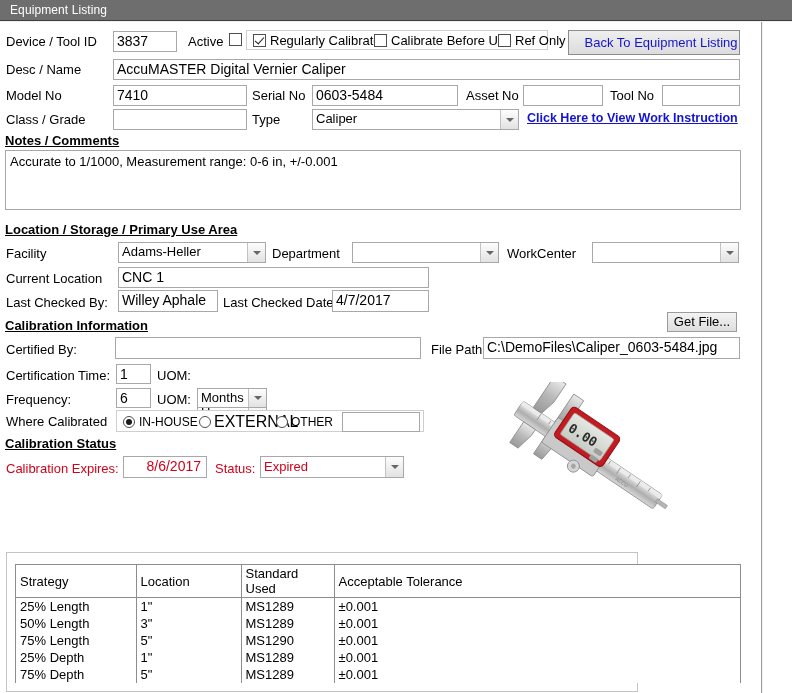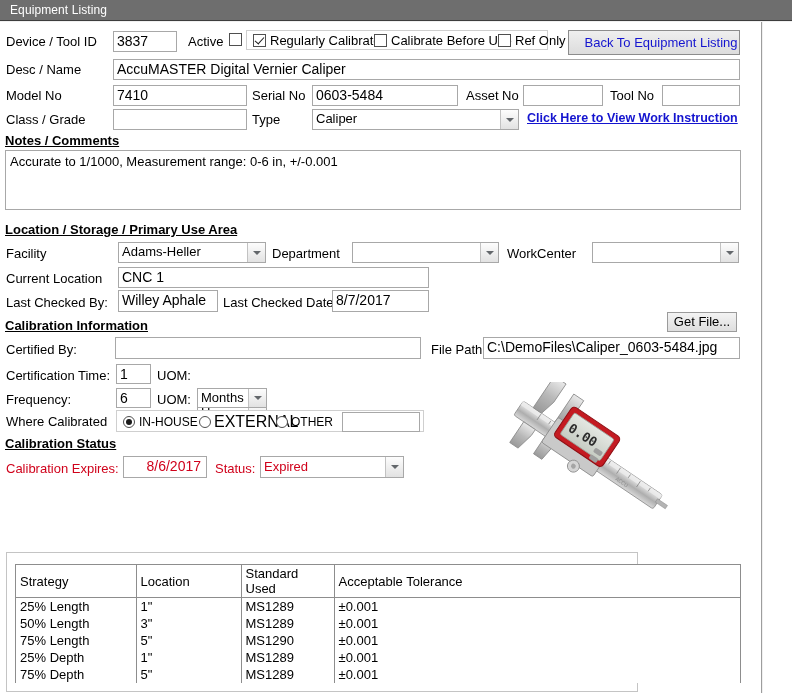--- a/index.html
+++ b/index.html
@@ -367,21 +367,21 @@
       <span class="arrowbox"></span>
     </div>
 
     <span class="lbl" style="left:6px; top:249px;">Current Location</span>
     <div class="tin" style="left:118px; top:245px; width:311px; height:21px;">CNC 1</div>
 
     <span class="lbl" style="left:6px; top:273px;">Last Checked By:</span>
     <div class="tin" style="left:118px; top:268px; width:100px; height:22px;">Willey Aphale</div>
 
     <span class="lbl" style="left:223px; top:273px;">Last Checked Date:</span>
-    <div class="tin" style="left:332px; top:268px; width:97px; height:22px;">8/7/2017</div>
+    <div class="tin" style="left:332px; top:268px; width:97px; height:22px;">4/7/2017</div>
 
     <span class="sect" style="left:5px; top:296px;">Calibration Information</span>
 
     <div class="btn" style="left:667px; top:290px; width:70px; height:20px; line-height:18px;">Get File...</div>
 
     <span class="lbl" style="left:6px; top:320px;">Certified By:</span>
     <div class="tin" style="left:115px; top:315px; width:306px; height:22px;"></div>
 
     <span class="lbl" style="left:431px; top:320px;">File Path</span>
     <div class="tin" style="left:483px; top:315px; width:257px; height:22px;">C:\DemoFiles\Caliper_0603-5484.jpg</div>

